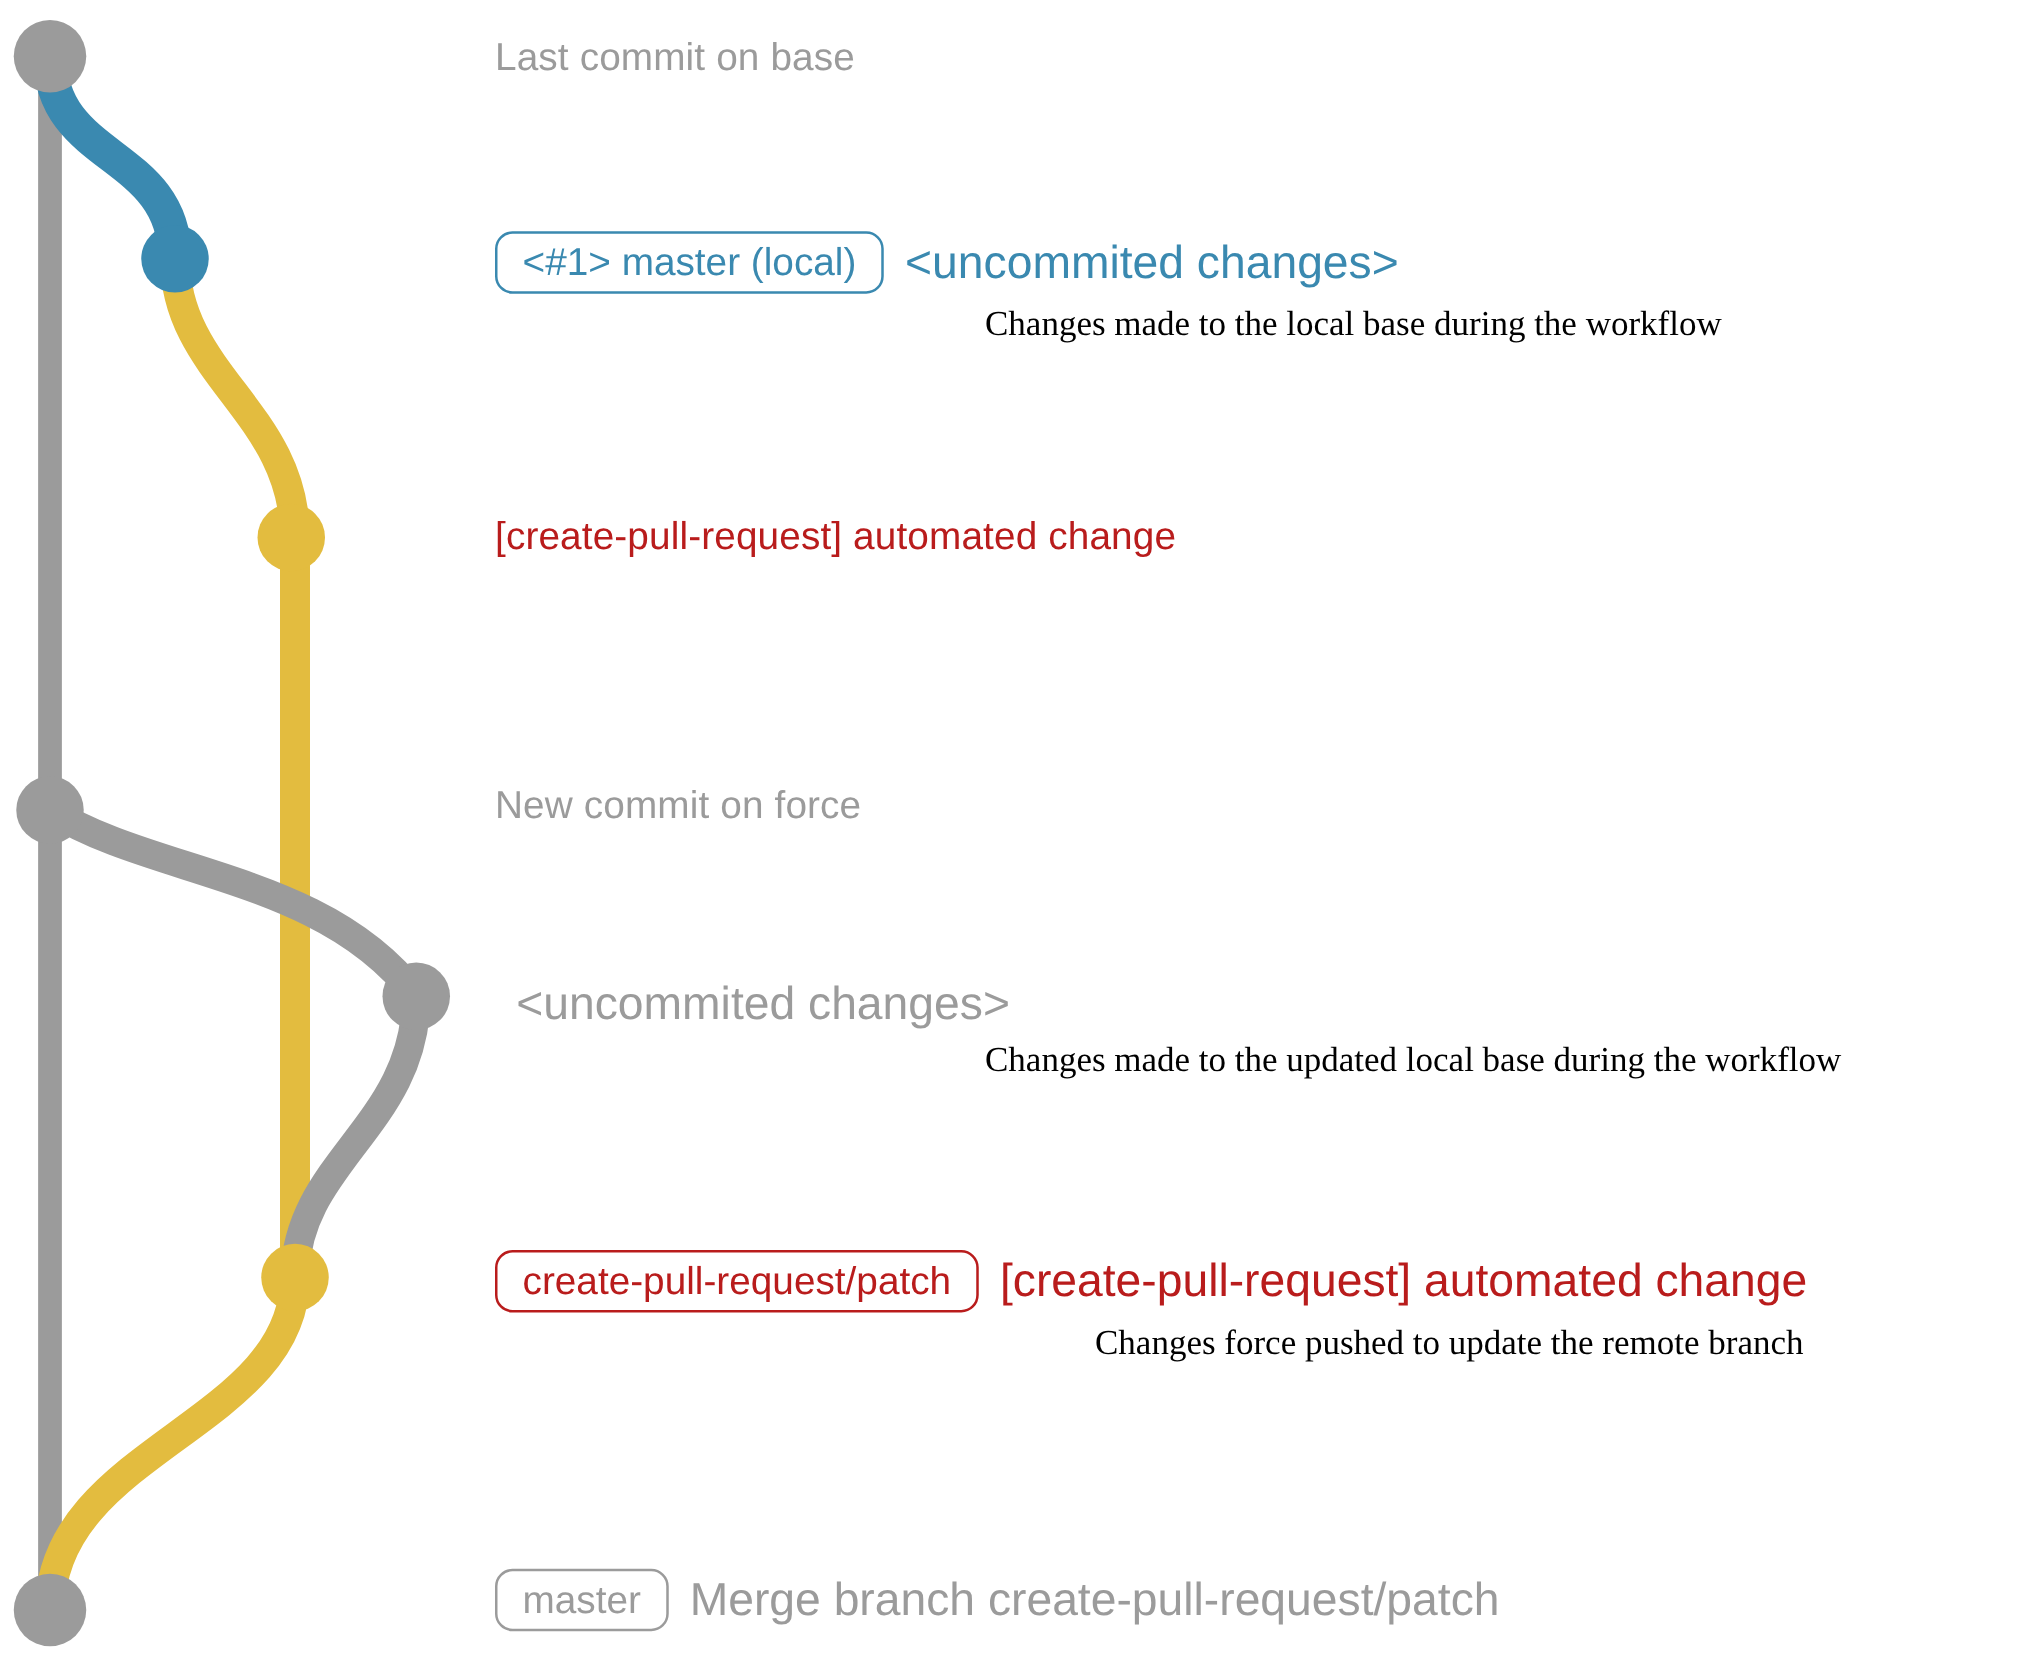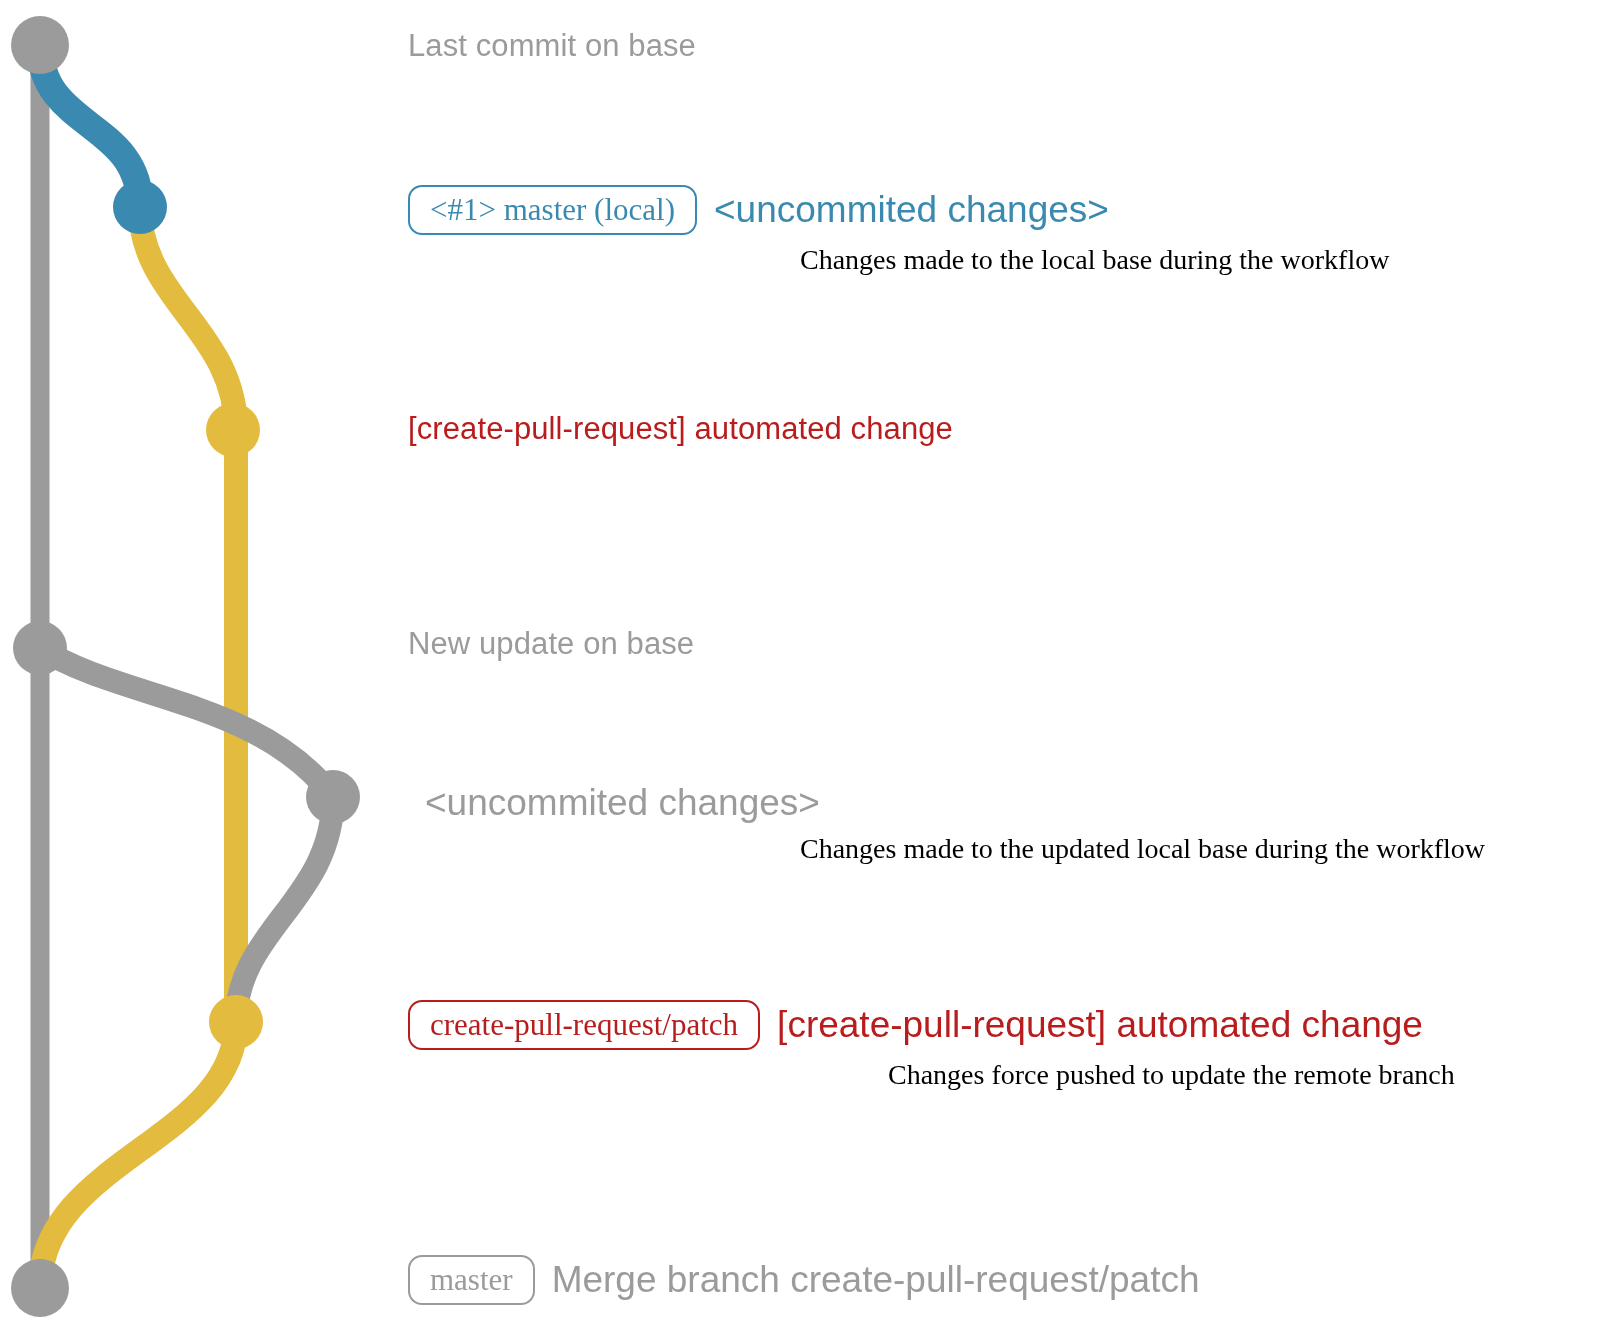--- a/index.html
+++ b/index.html
@@ -19,21 +19,21 @@
   #graph-canvas {
     position: absolute;
     left: 0;
     top: 0;
     width: 1618px;
     height: 1344px;
   }
 
   .label-layer {
     position: absolute;
-    left: 12px;
+    left: 0;
     top: 0;
     width: 1364px;
     height: 1344px;
   }
 
   .row {
     position: absolute;
     left: 396px;
     display: flex;
     flex-direction: column;
@@ -55,21 +55,21 @@
 
   .badge {
     display: inline-flex;
     align-items: center;
     justify-content: center;
     box-sizing: border-box;
     height: 50px;
     padding: 0 20px;
     border: 2px solid currentColor;
     border-radius: 14px;
-    font-family: Liberation Serif, serif;
+    font-family: Liberation Sans, sans-serif;
     font-size: 31px;
     line-height: 1;
     white-space: nowrap;
     background: #ffffff;
   }
 
   .badge-text {
     display: block;
     position: relative;
     top: -1px;
@@ -155,21 +155,21 @@
   </div>
 
   <div class="row" id="row-automated-1">
     <div class="row-line">
       <span class="commit-title c-yellow">[create-pull-request] automated change</span>
     </div>
   </div>
 
   <div class="row" id="row-new-commit">
     <div class="row-line">
-      <span class="commit-title c-gray">New update on base</span>
+      <span class="commit-title c-gray">New commit on force</span>
     </div>
   </div>
 
   <div class="row" id="row-local-2">
     <div class="row-line">
       <span class="msg c-gray">&lt;uncommited changes&gt;</span>
     </div>
     <div class="desc desc-indent-3">Changes made to the updated local base during the workflow</div>
   </div>
 

